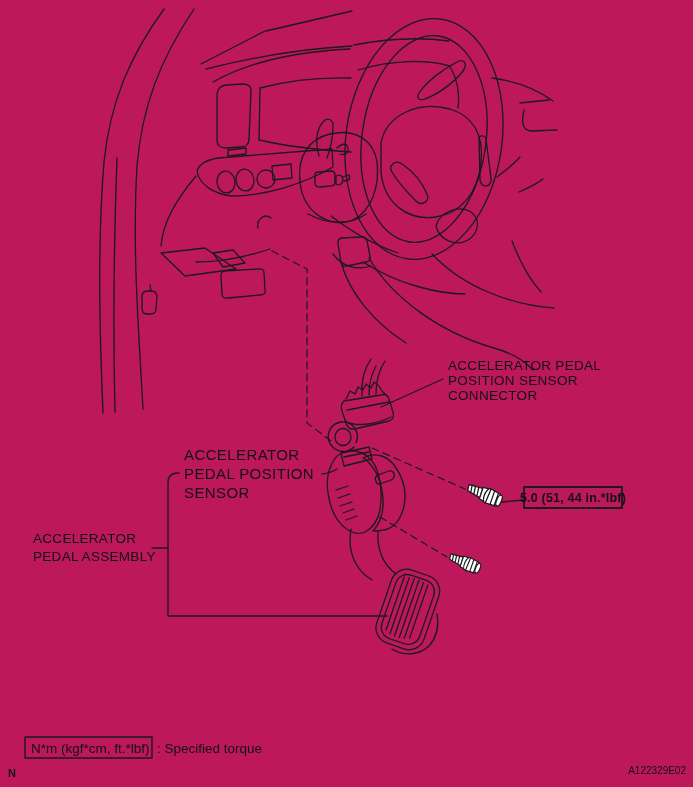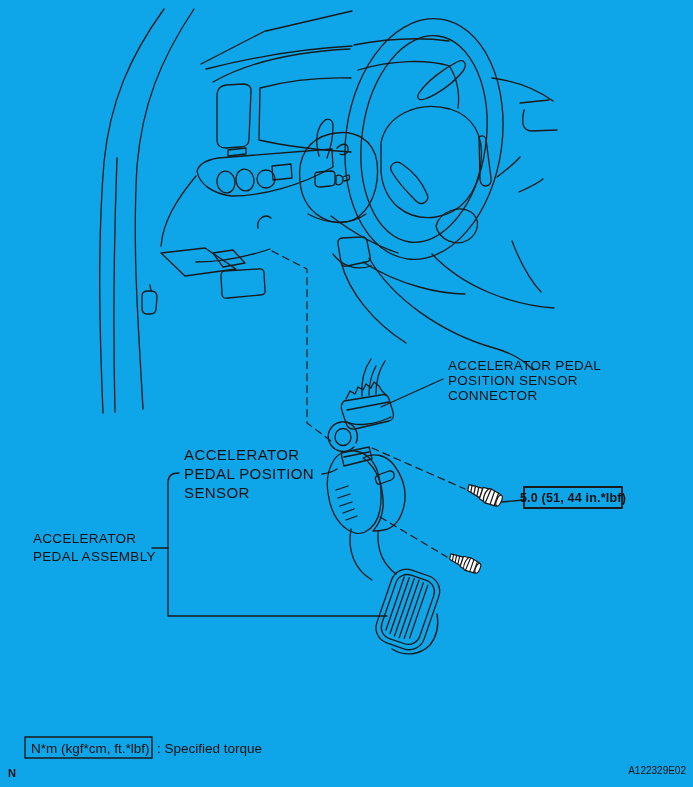--- a/index.html
+++ b/index.html
@@ -1,16 +1,16 @@
 <!DOCTYPE html>
 <html><head>
 <meta charset="utf-8">
 <style>
   html,body{margin:0;padding:0;background:#fff;}
-  .canvas{position:relative;width:693px;height:787px;background:#0ea5e9;overflow:hidden;
+  .canvas{position:relative;width:693px;height:787px;background:#be185d;overflow:hidden;
           font-family:"Liberation Sans", sans-serif;}
   svg{position:absolute;left:0;top:0;}
   svg text{fill:#111;stroke:none;font-family:"Liberation Sans", sans-serif;}
   .lbl{font-size:13.5px;letter-spacing:.3px;}
   .lbl-big{font-size:15px;letter-spacing:.4px;}
   .torque{font-size:12.5px;font-weight:700;letter-spacing:.2px;}
   .legend{font-size:13.5px;}
   .tiny{font-size:10px;}
   .mark{font-size:11px;font-weight:700;}
 </style>

